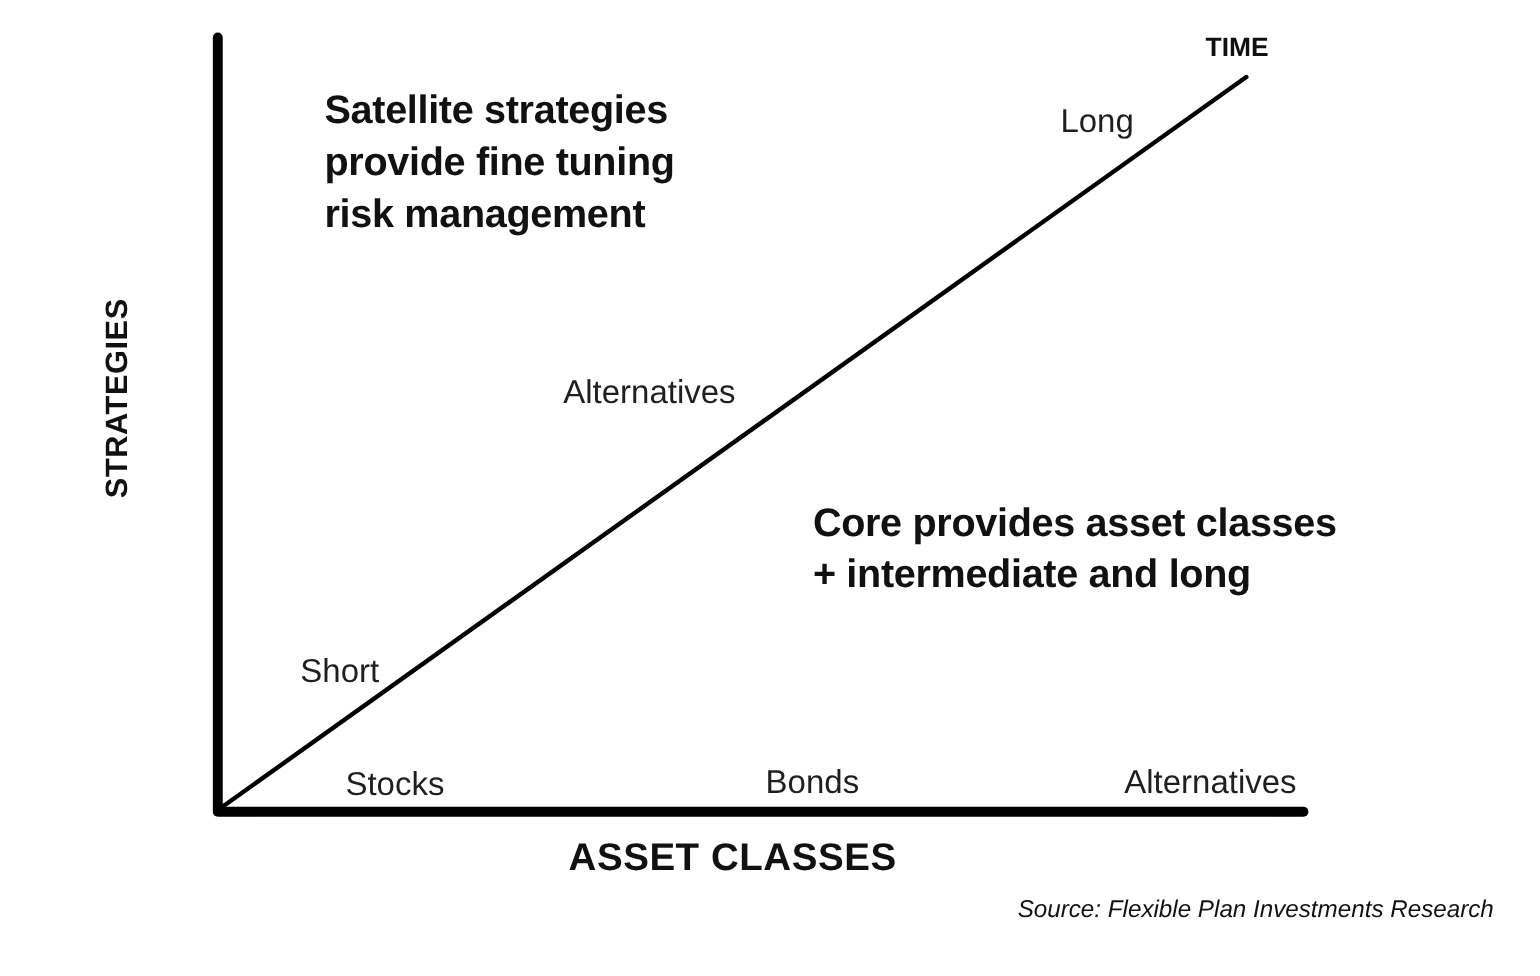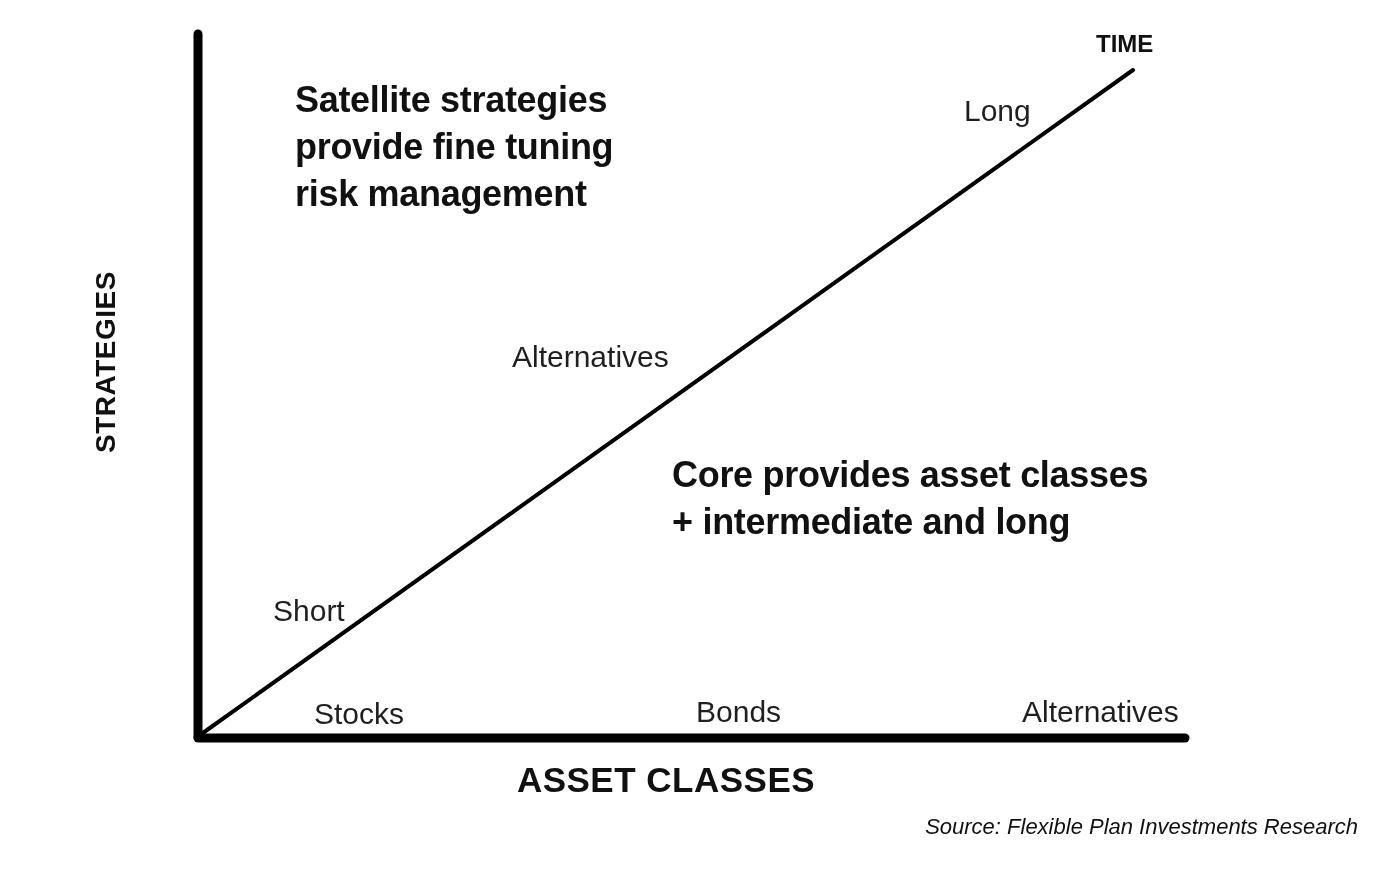--- a/index.html
+++ b/index.html
@@ -74,21 +74,21 @@
   .annotation {
     position: absolute;
     font-size: 36px;
     font-weight: 700;
     line-height: 47px;
     letter-spacing: -0.3px;
     color: #111111;
     white-space: nowrap;
   }
   .annotation-satellite { left: 295px; top: 76px;  }
-  .annotation-core      { left: 672px; top: 451px; }
+  .annotation-core      { left: 739px; top: 451px; }
   .source-credit {
     position: absolute;
     right: 42px;
     top: 816px;
     font-size: 22px;
     font-style: italic;
     font-weight: 400;
     line-height: 1;
     color: #111111;
     white-space: nowrap;

